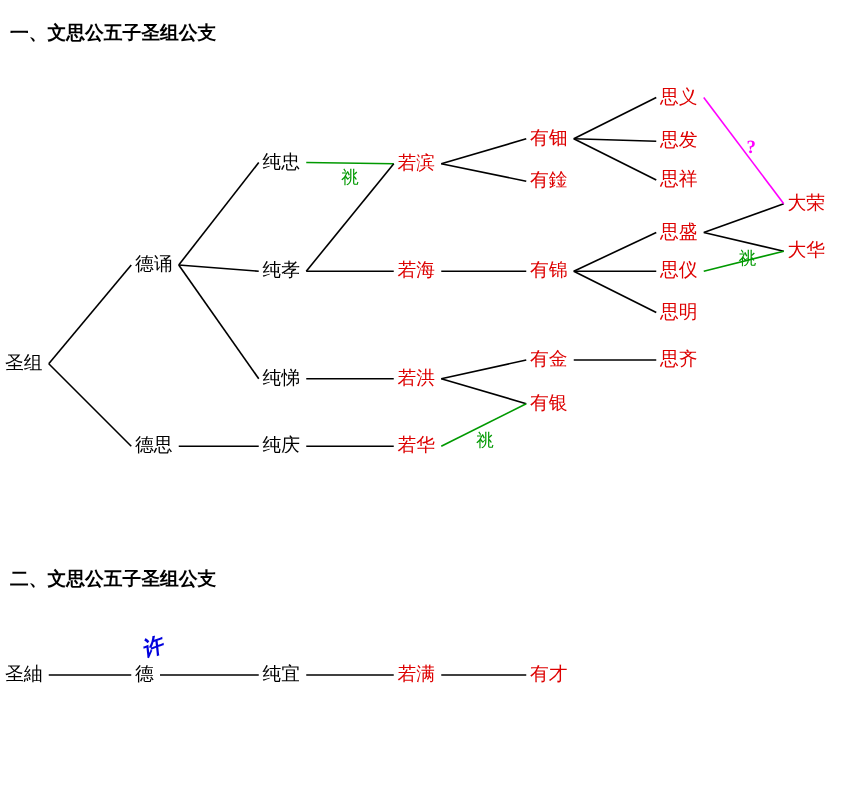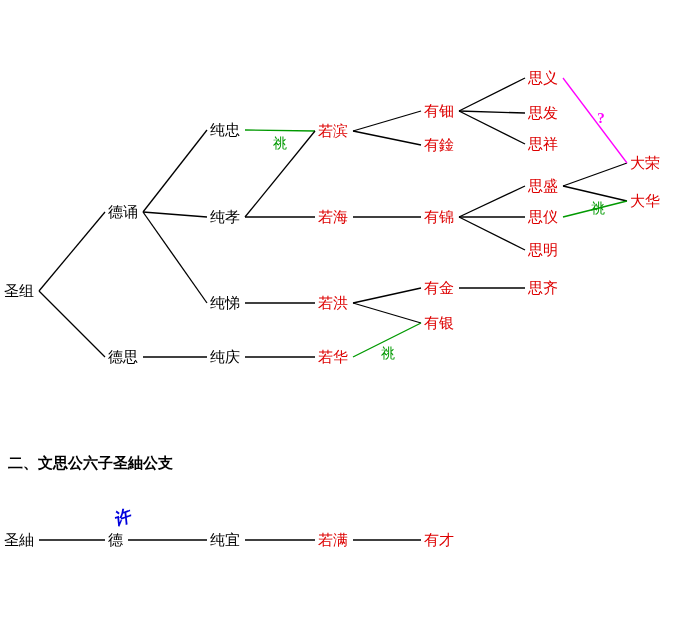--- a/index.html
+++ b/index.html
@@ -28,22 +28,23 @@
     top: 0;
   }
   #diagram-svg text {
     font-family: "Liberation Serif", "DejaVu Serif", serif;
   }
 </style>
 </head>
 <body>
 
 <div class="page">
+  <div class="section-title" style="top: 17px;">一、文思公五子圣组公支</div>
 
-  <div class="section-title" style="top: 454px;">二、文思公六子圣紬公支</div>
+  <div class="section-title" style="top: 454px;">二、文思公五子圣组公支</div>
 
   <svg id="diagram-svg" width="689" height="639">
       <line x1="39" y1="291" x2="105" y2="212" stroke="#000000" stroke-width="1.3"></line>
       <line x1="39" y1="291" x2="105" y2="357" stroke="#000000" stroke-width="1.3"></line>
       <line x1="143" y1="212" x2="207" y2="130" stroke="#000000" stroke-width="1.3"></line>
       <line x1="143" y1="212" x2="207" y2="217" stroke="#000000" stroke-width="1.3"></line>
       <line x1="143" y1="212" x2="207" y2="303" stroke="#000000" stroke-width="1.3"></line>
       <line x1="245" y1="130" x2="315" y2="131" stroke="#009900" stroke-width="1.3"></line>
       <line x1="245" y1="217" x2="315" y2="131" stroke="#000000" stroke-width="1.3"></line>
       <line x1="245" y1="217" x2="315" y2="217" stroke="#000000" stroke-width="1.3"></line>

